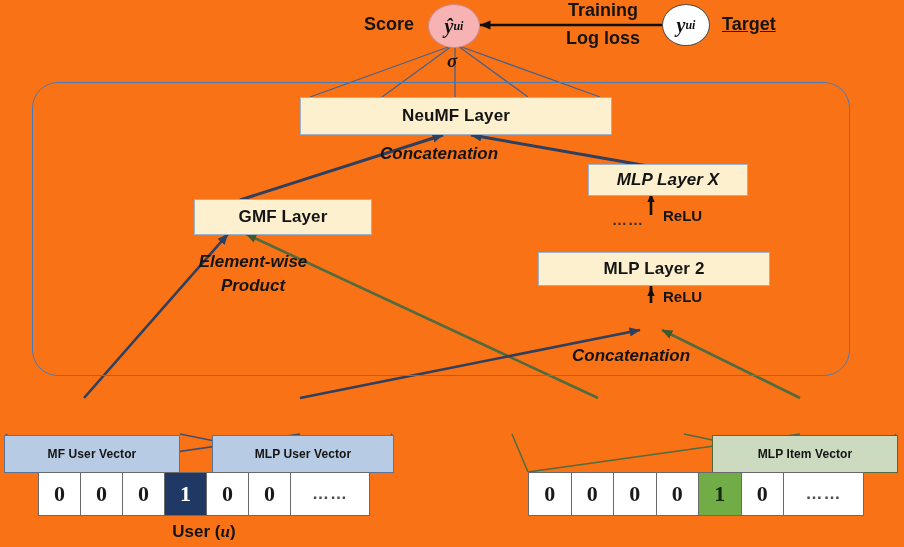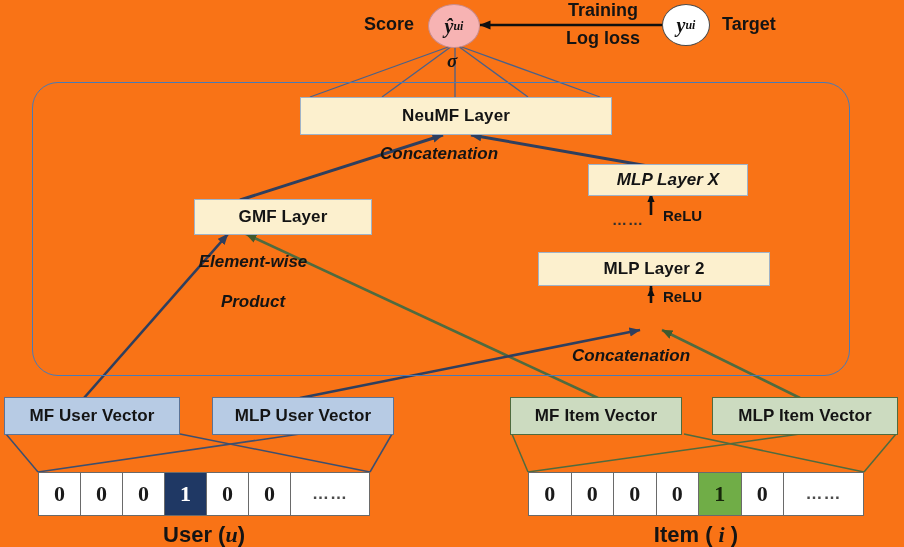--- a/index.html
+++ b/index.html
@@ -38,21 +38,22 @@
   }
   
   .layer-box {
     background: #fcf0ce;
     border: 1.5px solid #9fb3c8;
     font-size: 17px;
   }
   
   .vec-box {
     border: 1.5px solid #6b7f99;
-    font-size: 17px;
+    font-size: 12px;
+    margin-top: 38px;
   }
   .vec-user {
     background: #b7cbe4;
     border-color: #5b7396;
   }
   .vec-item {
     background: #ccdbc0;
     border-color: #4f6b3f;
   }
   
@@ -125,21 +126,21 @@
   .label-italic {
     font-style: italic;
     font-size: 17px;
   }
   .label-relu { font-size: 15px; }
   .label-sigma {
     font-family: "Liberation Serif", serif;
     font-style: italic;
     font-size: 19px;
   }
-  .label-caption { font-size: 22px; }
+  .label-caption { font-size: 17px; }
   .label-center { text-align: center; }
   .label-dots {
     font-size: 15px;
     letter-spacing: 1px;
     color: #303030;
   }
   .outer-frame {
     position: absolute;
     border: 1.6px solid #4a7ab5;
     border-radius: 26px;
@@ -244,34 +245,34 @@
   <div class="label label-sigma" style="left:447px; top:50px;">σ</div>
 
   <div class="label label-plain label-center" style="left:533px; top:0; width:140px;">Training</div>
   <div class="label label-plain label-center" style="left:533px; top:28px; width:140px;">Log loss</div>
 
   <div class="circle-node target-node" style="left:662px; top:4px; width:48px; height:42px;">
     <span>y</span>
       <span class="sub">ui</span>
   </div>
 
-  <div class="label label-plain" style="left:722px; top:14px;">Target</div>
+  <div class="label label-plain" style="left:722px; top:14px;text-decoration:underline;">Target</div>
 
   <div class="node layer-box" style="left:300px; top:97px; width:312px; height:38px;">
     <span>NeuMF Layer</span>
   </div>
 
   <div class="label label-italic" style="left:380px; top:144px;">Concatenation</div>
 
   <div class="node layer-box" style="left:148px; top:199px; width:178px; height:36px;margin-left:46px;">
     <span>GMF Layer</span>
   </div>
 
   <div class="label label-italic label-center" style="left:178px; top:252px; width:150px;">Element-wise</div>
-  <div class="label label-italic label-center" style="left:178px; top:292px; width:150px;">Product</div>
+  <div class="label label-italic label-center" style="left:178px; top:276px; width:150px;">Product</div>
 
   <div class="node layer-box" style="left:588px; top:164px; width:160px; height:32px;font-style:italic;">
     <span>MLP Layer X</span>
   </div>
 
   <div class="label label-dots" style="left:612px; top:211px;">……</div>
   <div class="label label-relu" style="left:663px; top:207px;">ReLU</div>
 
   <div class="node layer-box" style="left:538px; top:252px; width:232px; height:34px;">
     <span>MLP Layer 2</span>
@@ -283,23 +284,20 @@
   <div class="label label-italic" style="left:572px; top:346px;">Concatenation</div>
 
   <div class="node vec-box vec-user" style="left:4px; top:397px; width:176px; height:38px;">
     <span>MF User Vector</span>
   </div>
 
   <div class="node vec-box vec-user" style="left:212px; top:397px; width:182px; height:38px;">
     <span>MLP User Vector</span>
   </div>
 
-  <div class="node vec-box vec-item" style="left:510px; top:397px; width:172px; height:38px;">
-    <span>MF Item Vector</span>
-  </div>
 
   <div class="node vec-box vec-item" style="left:712px; top:397px; width:186px; height:38px;">
     <span>MLP Item Vector</span>
   </div>
 
   <div class="onehot" id="user-onehot" style="left:38px; top:472px; width:332px; height:44px;">
       <div class="cell" style="flex: 1 1 0px;">0</div>
       <div class="cell" style="flex: 1 1 0px;">0</div>
       <div class="cell" style="flex: 1 1 0px;">0</div>
       <div class="cell hot-user" style="flex: 1 1 0px;">1</div>
@@ -313,17 +311,14 @@
 
   <div class="onehot" id="item-onehot" style="left:528px; top:472px; width:336px; height:44px;">
       <div class="cell" style="flex: 1 1 0px;">0</div>
       <div class="cell" style="flex: 1 1 0px;">0</div>
       <div class="cell" style="flex: 1 1 0px;">0</div>
       <div class="cell" style="flex: 1 1 0px;">0</div>
       <div class="cell hot-item" style="flex: 1 1 0px;">1</div>
       <div class="cell" style="flex: 1 1 0px;">0</div>
       <div class="cell ellipsis" style="flex: 1.9 1 0px;">……</div>
     </div>
-  <div class="label label-caption label-center" style="left:528px; top:522px; width:336px;">
-    <span>Item ( </span><span style="font-family:'Liberation Serif',serif;font-style:italic;">i</span><span> )</span>
-  </div>
 
 </div>
 
 </body></html>

